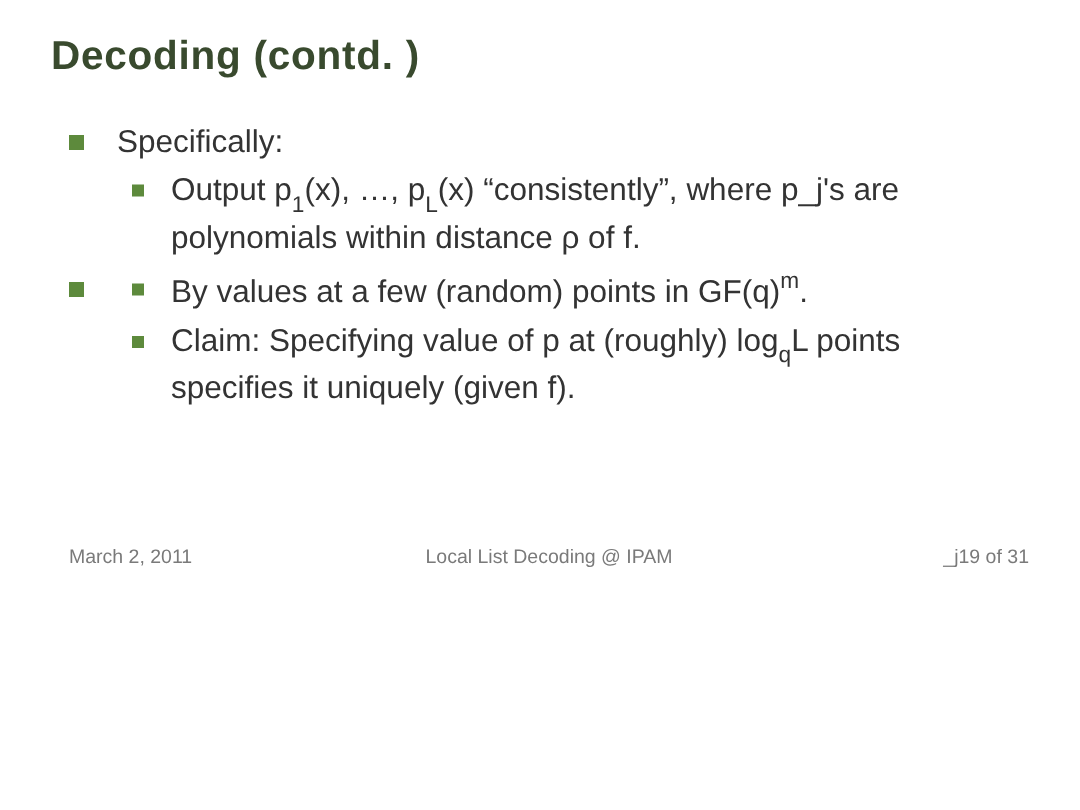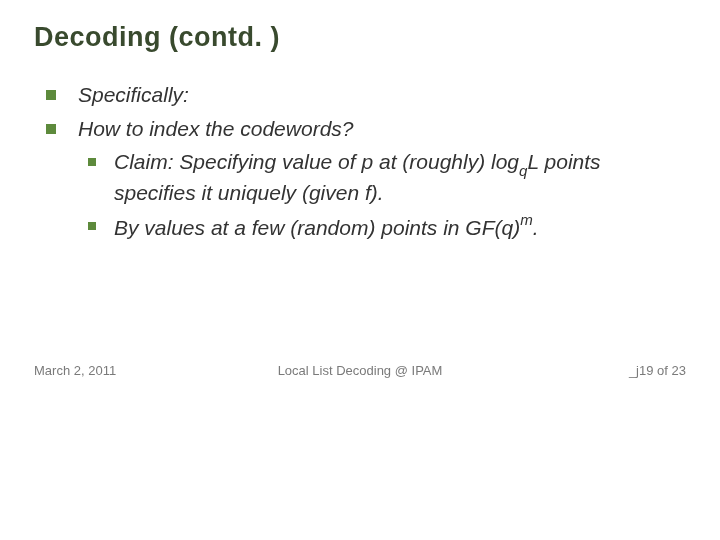--- a/index.html
+++ b/index.html
@@ -24,21 +24,20 @@
     font-weight: bold;
     font-size: 27px;
     color: #394A2E;
     margin: 0 0 28px 0;
     letter-spacing: 0.5px;
   }
   .content {
     font-size: 21px;
     line-height: 1.35;
     color: #333333;
-    font-style: italic;
   }
   ul.outer {
     list-style: none;
     padding: 0;
     margin: 0 0 0 6px;
   }
   ul.outer > li {
     position: relative;
     padding-left: 38px;
     margin-bottom: 6px;
@@ -78,21 +77,21 @@
     top: 0.15em;
   }
   .sup {
     font-size: 0.72em;
     vertical-align: super;
     position: relative;
     top: -0.1em;
   }
   .footer {
     position: absolute;
-    left: 0;
+    left: 12px;
     right: 0;
     bottom: 14px;
     padding: 0 34px;
     font-size: 13px;
     color: #7A7A7A;
     display: flex;
     justify-content: space-between;
     align-items: baseline;
   }
   .footer .center {
@@ -110,37 +109,39 @@
 
 <div class="slide">
 
   <h1 class="title">Decoding (contd. )</h1>
 
   <div class="content">
     <ul class="outer">
       <li>
         <span>Specifically:</span>
         <ul class="inner">
+          <li>
+            <span>Output p</span><span class="sub">1</span><span>(x), …, p</span><span class="sub">L</span><span>(x) “consistently”, where p_j's are polynomials within distance ρ of f.</span>
+          </li>
         </ul>
       </li>
       <li>
-        <span>How to index the codewords?</span>
         <ul class="inner">
           <li>
-            <span>Claim: Specifying value of p at (roughly) log</span><span class="sub">q</span><span>L points specifies it uniquely (given f).</span>
+            <span>By values at a few (random) points in GF(q)</span><span class="sup">m</span><span>.</span>
           </li>
           <li>
-            <span>By values at a few (random) points in GF(q)</span><span class="sup">m</span><span>.</span>
+            <span>Claim: Specifying value of p at (roughly) log</span><span class="sub">q</span><span>L points specifies it uniquely (given f).</span>
           </li>
         </ul>
       </li>
     </ul>
   </div>
 
   <div class="footer">
     <span>March 2, 2011</span>
     <span class="center">Local List Decoding @ IPAM</span>
     <span class="right">
-      <span>_j</span><span>19</span><span> of 23</span>
+      <span>_j</span><span>19</span><span> of 31</span>
     </span>
   </div>
 
 </div>
 
 </body></html>

